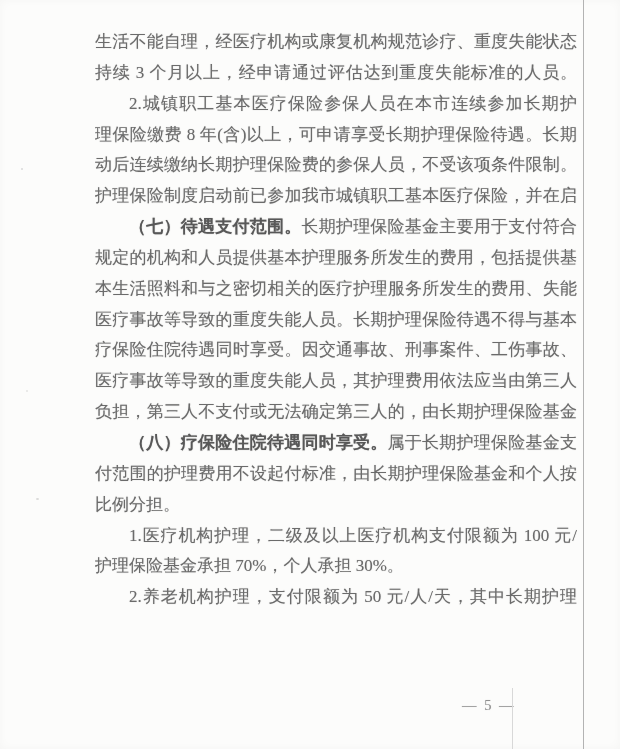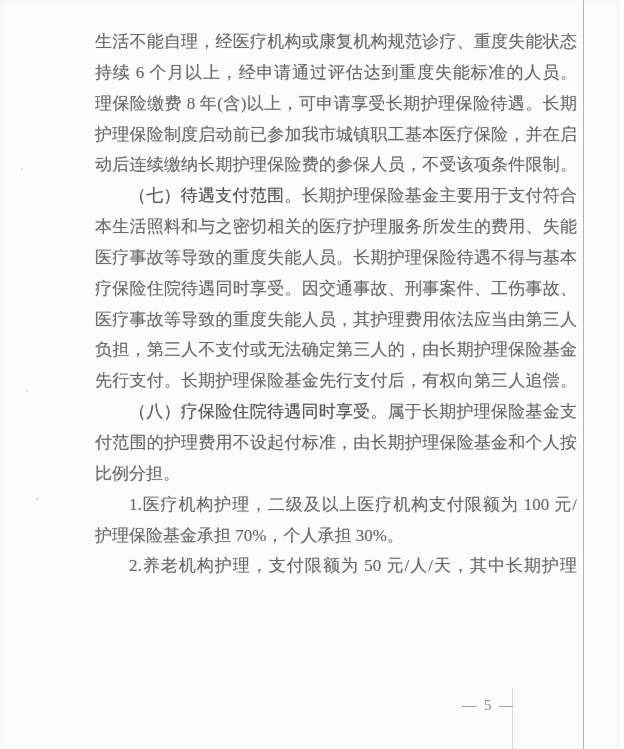--- a/index.html
+++ b/index.html
@@ -33,21 +33,21 @@
     overflow: hidden;
   }
   .line.short {
     text-align: center;
     text-align-last: left;
   }
   .line.ind {
     padding-left: 34px;
   }
   .lead {
-    font-weight: 400;
+    font-weight: 700;
     color: #585858;
     text-shadow: 0 0 1px rgba(80,80,80,0.5);
   }
   .pageno {
     position: absolute;
     left: 462px;
     top: 697px;
     width: 110px;
     text-align: left;
     font-size: 14.5px;
@@ -79,31 +79,32 @@
   .speck.s1 { left: 21px; top: 168px; width: 2px; height: 2px; }
   .speck.s2 { left: 36px; top: 498px; width: 3px; height: 2px; }
   .speck.s3 { left: 26px; top: 390px; width: 2px; height: 2px; background: rgba(150,150,150,0.22); }
 </style>
 </head>
 <body>
 
 <div class="page">
   <div class="content">
     <div class="line"><span>生活不能自理，经医疗机构或康复机构规范诊疗、重度失能状态</span></div>
-    <div class="line"><span>持续 6 个月以上，经申请通过评估达到重度失能标准的人员。</span></div>
+    <div class="line"><span>持续 3 个月以上，经申请通过评估达到重度失能标准的人员。</span></div>
+    <div class="line ind"><span>2.城镇职工基本医疗保险参保人员在本市连续参加长期护</span></div>
     <div class="line"><span>理保险缴费 8 年(含)以上，可申请享受长期护理保险待遇。长期</span></div>
+    <div class="line"><span>动后连续缴纳长期护理保险费的参保人员，不受该项条件限制。</span></div>
     <div class="line"><span>护理保险制度启动前已参加我市城镇职工基本医疗保险，并在启</span></div>
-    <div class="line"><span>动后连续缴纳长期护理保险费的参保人员，不受该项条件限制。</span></div>
     <div class="line ind"><span class="lead">（七）待遇支付范围。</span><span>长期护理保险基金主要用于支付符合</span></div>
+    <div class="line"><span>规定的机构和人员提供基本护理服务所发生的费用，包括提供基</span></div>
     <div class="line"><span>本生活照料和与之密切相关的医疗护理服务所发生的费用、失能</span></div>
     <div class="line"><span>医疗事故等导致的重度失能人员。长期护理保险待遇不得与基本医</span></div>
     <div class="line"><span>疗保险住院待遇同时享受。因交通事故、刑事案件、工伤事故、</span></div>
     <div class="line"><span>医疗事故等导致的重度失能人员，其护理费用依法应当由第三人</span></div>
     <div class="line"><span>负担，第三人不支付或无法确定第三人的，由长期护理保险基金</span></div>
-    <div class="line"><span>先行支付。长期护理保险基金先行支付后，有权向第三人追偿。</span></div>
     <div class="line ind"><span class="lead">（八）疗保险住院待遇同时享受。</span><span>属于长期护理保险基金支</span></div>
     <div class="line"><span>付范围的护理费用不设起付标准，由长期护理保险基金和个人按</span></div>
     <div class="line short"><span>比例分担。</span></div>
     <div class="line ind"><span>1.医疗机构护理，二级及以上医疗机构支付限额为 100 元/</span></div>
     <div class="line short"><span>护理保险基金承担 70%，个人承担 30%。</span></div>
     <div class="line ind"><span>2.养老机构护理，支付限额为 50 元/人/天，其中长期护理</span></div>
   </div>
 
   <div class="pageno">— 5 —</div>
 

